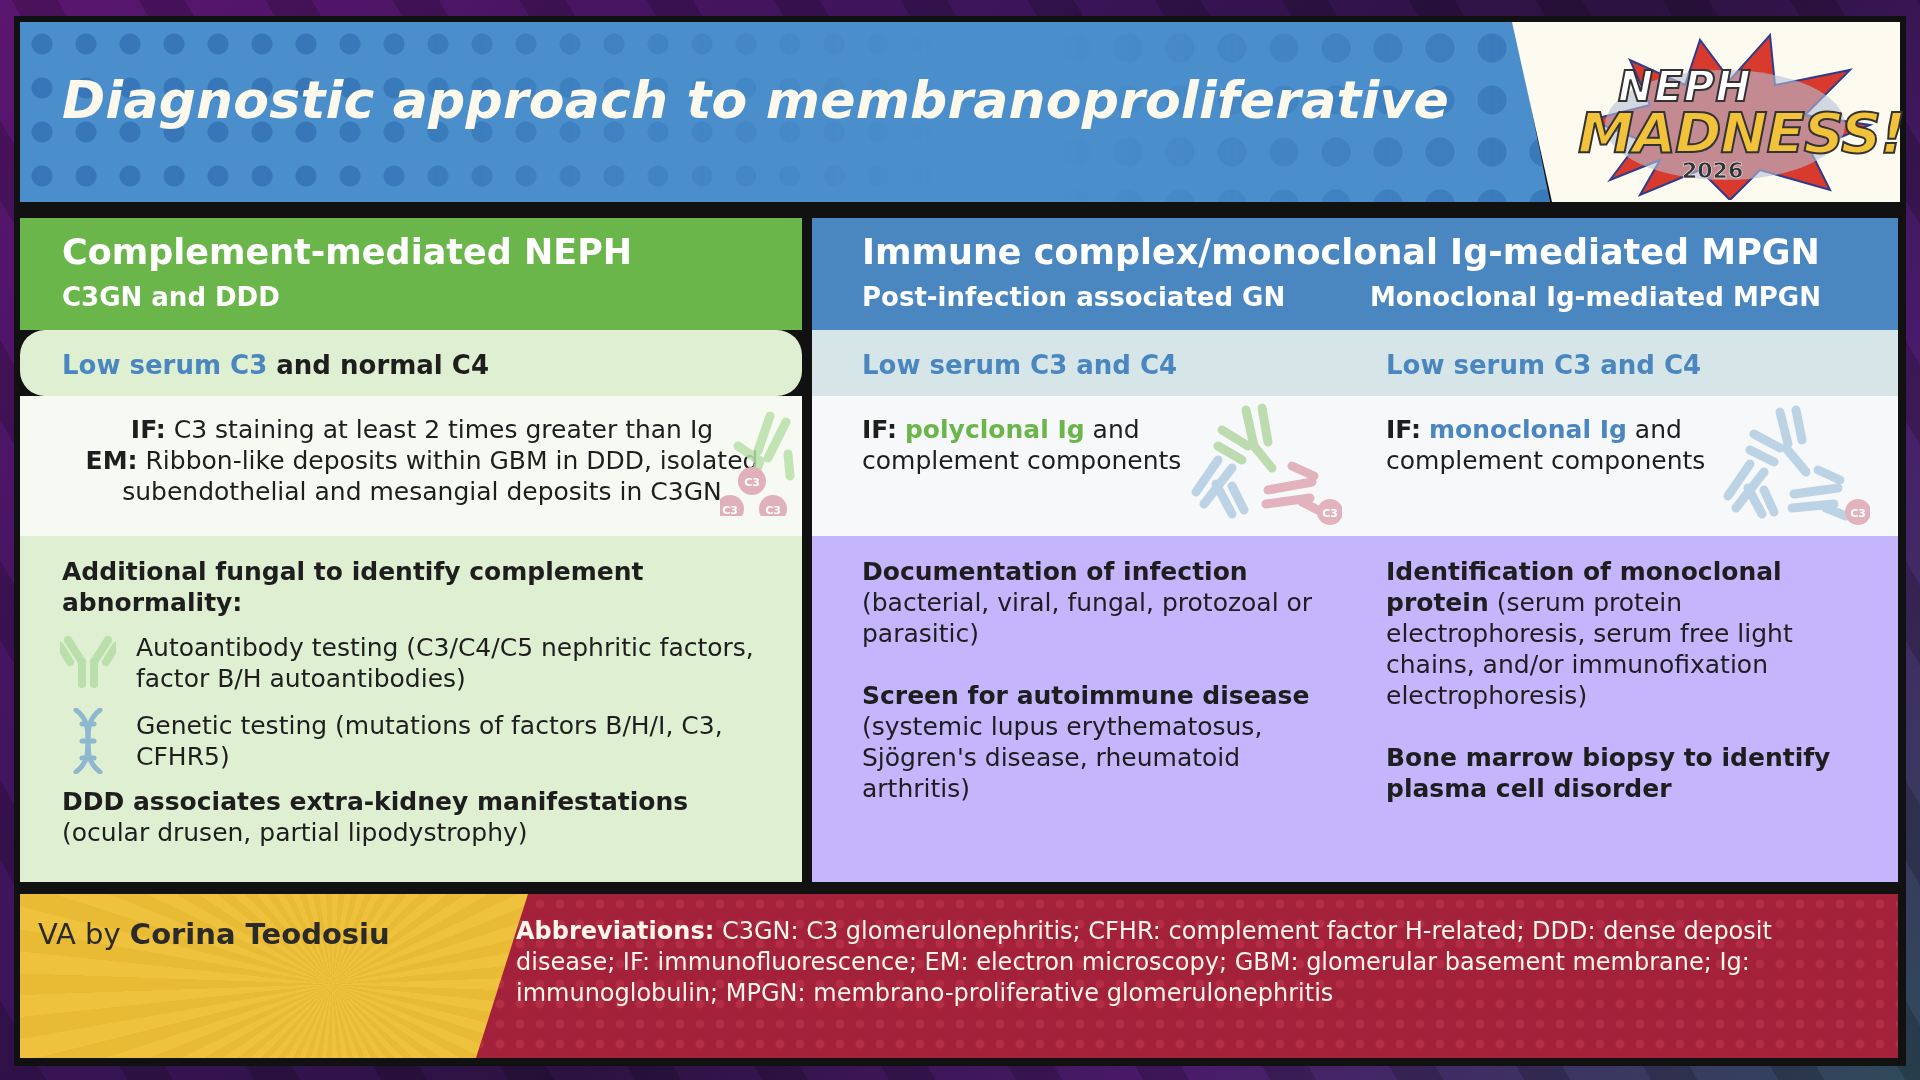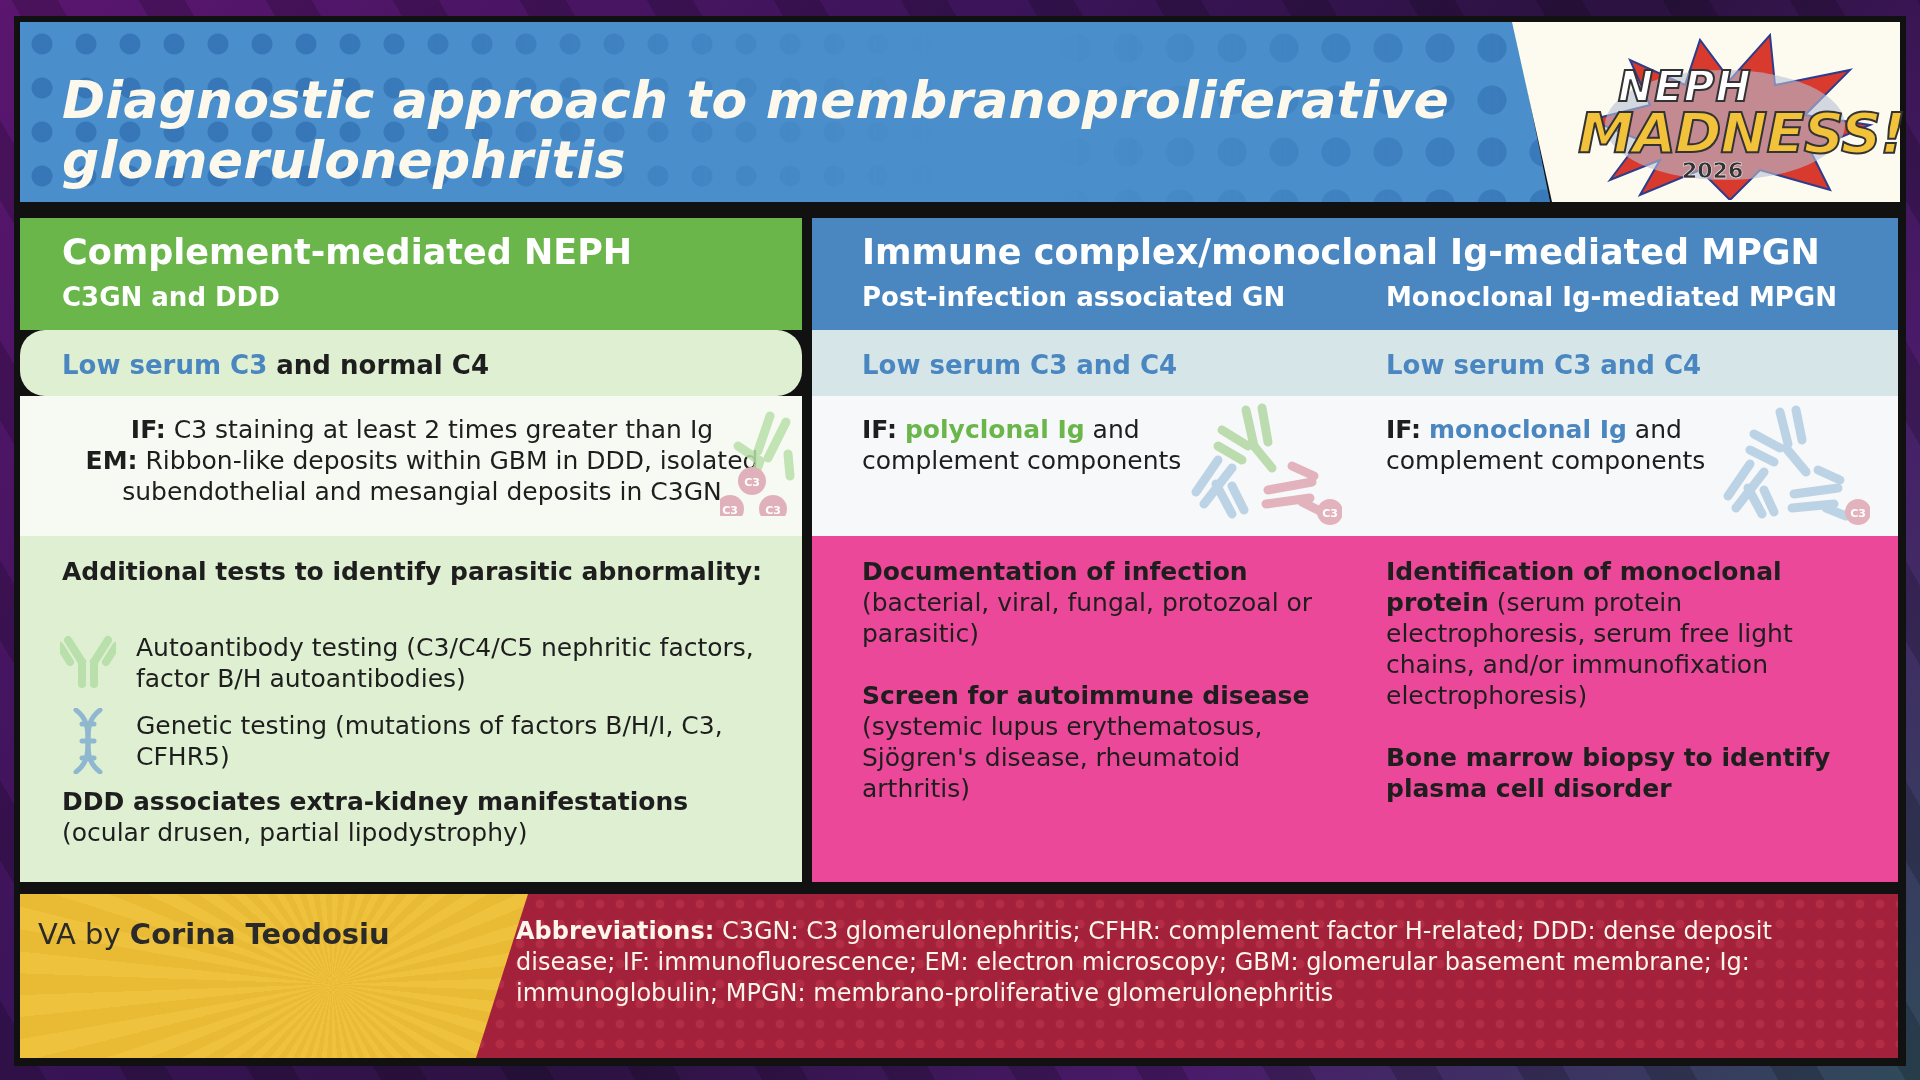--- a/index.html
+++ b/index.html
@@ -77,21 +77,21 @@
   .hd .t2 { position: absolute; top: 64px; color: #fff; font-weight: bold; font-size: 26px; }
 
   .row-serum { position: absolute; left: 0; top: 112px; width: 100%; height: 66px; }
   .left .row-serum { background: #dfefd2; border-radius: 25px; }
   .right .row-serum { background: #d6e5e7; }
   .row-if { position: absolute; left: 0; top: 178px; width: 100%; height: 140px; }
   .left .row-if { background: #f7faf2; }
   .right .row-if { background: #f7f8f9; }
   .row-tests { position: absolute; left: 0; top: 318px; width: 100%; height: 346px; }
   .left .row-tests { background: #dfefd2; }
-  .right .row-tests { background: #ec4899; }
+  .right .row-tests { background: #c4b5fd; }
 
   .dotgrid {
     background-image: radial-gradient(circle, rgba(140,150,140,0.35) 1.6px, transparent 2px);
     background-size: 32px 38px;
   }
   .dotgrid-faint {
     background-image: radial-gradient(circle, rgba(140,150,140,0.18) 1.4px, transparent 2px);
     background-size: 32px 38px;
   }
 
@@ -129,21 +129,20 @@
 <body>
 
 <div class="bg-stripes"></div>
 <div class="frame"></div>
 
 <div class="header">
   <div class="dots"></div>
   <div class="dots2"></div>
   <h1>
     <span>Diagnostic approach to membranoproliferative</span><br>
-    <span>glomerulonephritis</span>
   </h1>
 </div>
 
 <div class="logo-panel"></div>
 <svg class="logo" viewBox="0 0 310 170">
   <polygon points="40,150 70,110 20,90 80,75 60,30 115,55 130,10 160,50 200,5 205,55 280,40 235,85 300,95 240,120 260,160 190,140 160,170 130,140 70,165 90,130" fill="#d83a2e" stroke="#2d3c8c" stroke-width="2"></polygon>
   <ellipse cx="155" cy="95" rx="120" ry="55" fill="#b8bfd6" opacity="0.6"></ellipse>
 </svg>
 <div class="logo-text-neph">NEPH</div>
 <div class="logo-text-madness">MADNESS!</div>
@@ -180,21 +179,21 @@
         <circle cx="10" cy="103" r="14" fill="#e1b1bb"></circle>
         <text x="10" y="108" font-size="11" font-weight="bold" fill="#fff" text-anchor="middle" font-family="DejaVu Sans, sans-serif">C3</text>
       </g>
       <g>
         <circle cx="53" cy="103" r="14" fill="#e1b1bb"></circle>
         <text x="53" y="108" font-size="11" font-weight="bold" fill="#fff" text-anchor="middle" font-family="DejaVu Sans, sans-serif">C3</text>
       </g>
     </svg>
   </div>
   <div class="row-tests dotgrid">
-    <div class="body-text" style="left:42px; top:20px; width:700px; font-weight:bold;">Additional tests to identify parasitic abnormality:</div>
+    <div class="body-text" style="left:42px; top:20px; width:700px; font-weight:bold;">Additional fungal to identify complement abnormality:</div>
     <svg class="icon-svg" style="left:40px; top:96px;" width="56" height="56" viewBox="0 0 56 56">
       <g stroke="#b9dfaa" stroke-width="8" stroke-linecap="round" fill="none">
         <line x1="8" y1="8" x2="22" y2="30"></line>
         <line x1="48" y1="8" x2="34" y2="30"></line>
         <line x1="22" y1="30" x2="22" y2="52"></line>
         <line x1="34" y1="30" x2="34" y2="52"></line>
         <line x1="0" y1="14" x2="10" y2="30"></line>
         <line x1="56" y1="14" x2="46" y2="30"></line>
       </g>
     </svg>
@@ -211,21 +210,21 @@
     <div class="body-text" style="left:116px; top:174px; width:620px;">Genetic testing (mutations of factors B/H/I, C3, CFHR5)</div>
     <div class="body-text" style="left:42px; top:250px; width:720px; font-weight:bold;">DDD associates extra-kidney manifestations</div>
     <div class="body-text" style="left:42px; top:281px; width:720px;">(ocular drusen, partial lipodystrophy)</div>
   </div>
 </div>
 
 <div class="panel right">
   <div class="hd">
     <div class="t1" style="left:50px;">Immune complex/monoclonal Ig-mediated MPGN</div>
     <div class="t2" style="left:50px;">Post-infection associated GN</div>
-    <div class="t2" style="left:574px;">Monoclonal Ig-mediated MPGN</div>
+    <div class="t2" style="left:558px;">Monoclonal Ig-mediated MPGN</div>
   </div>
   <div class="row-serum dotgrid">
     <div class="serum-text blue" style="left:50px;">Low serum C3 and C4</div>
     <div class="serum-text blue" style="left:574px;">Low serum C3 and C4</div>
   </div>
   <div class="row-if dotgrid-faint">
     <div class="body-text" style="left:50px; top:18px; width:380px;">
       <b>IF:</b>
       <b class="green">polyclonal Ig</b><span> and</span><br>
       <span>complement components</span>

